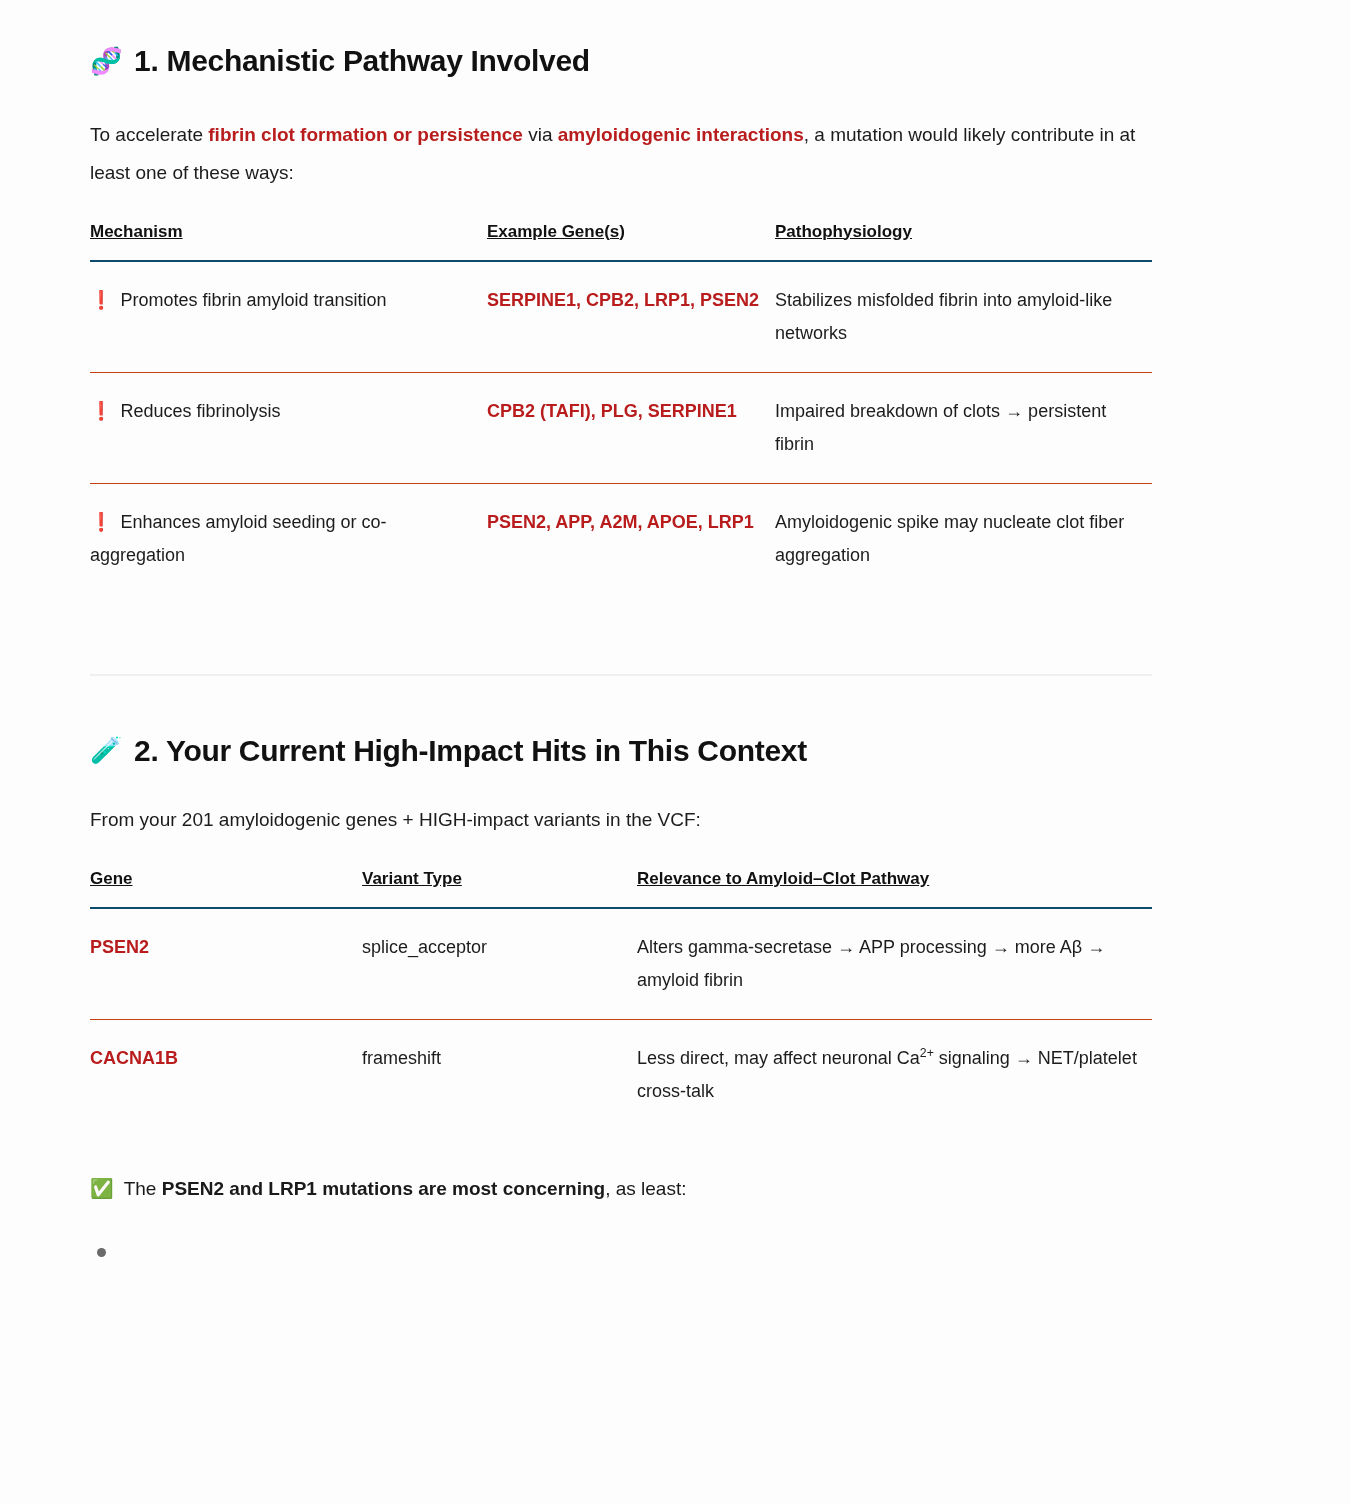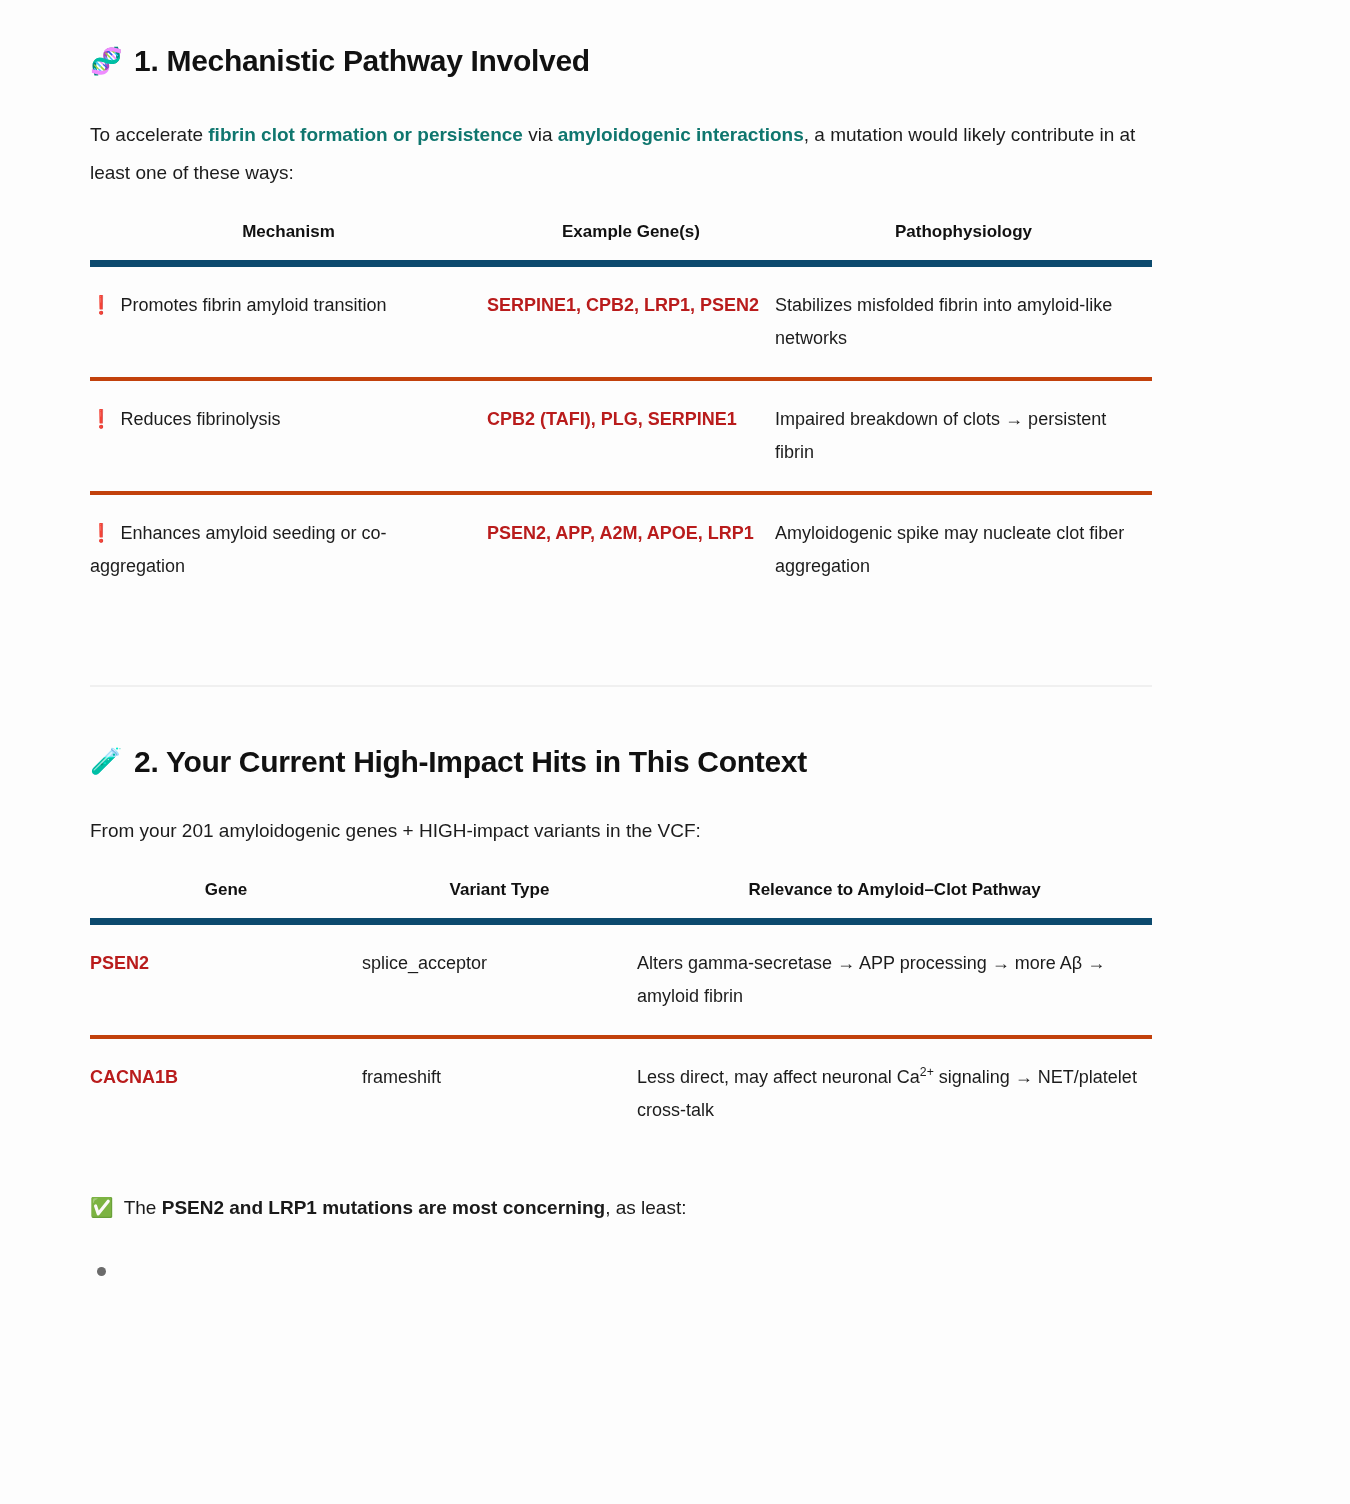--- a/index.html
+++ b/index.html
@@ -51,47 +51,48 @@
   .h2-block { padding-top: 0px; }
 
   
   .para {
     font-size: 19px;
     line-height: 38px;
     color: #1c1c1c;
     margin: 0;
     max-width: 1062px;
   }
-  .para b, .strong { font-weight: 700; color: #0f766e; }
+  .para b, .strong { font-weight: 700; color: #b91c1c; }
   .p-intro1 { margin-top: 36px; }
   .p-intro2 { margin-top: 32px; }
 
   
   .tbl {
     width: 1062px;
     border-collapse: collapse;
     table-layout: fixed;
     margin-top: 30px;
   }
   .tbl th {
-    text-align: center;
+    text-align: left;
     font-size: 17px;
     font-weight: 700;
     color: #111111;
     padding: 0 0 18px 0;
     vertical-align: top;
-    border-bottom: 7px solid #0c4a6e;
+    border-bottom: 2px solid #0c4a6e;
+    text-decoration: underline;
   }
   .tbl td {
     font-size: 18px;
     line-height: 33px;
     color: #1c1c1c;
     padding: 22px 14px 22px 0;
     vertical-align: top;
-    border-bottom: 4px solid #c2410c;
+    border-bottom: 1px solid #c2410c;
   }
   .tbl tr:last-child td { border-bottom: none; }
   .tbl td.bold { font-weight: 700; color: #b91c1c; }
   .cell-pad-right { padding-right: 24px; }
 
   
   .t1-c1 { width: 397px; }
   .t1-c2 { width: 288px; }
   .t1-c3 { width: 377px; }
   

